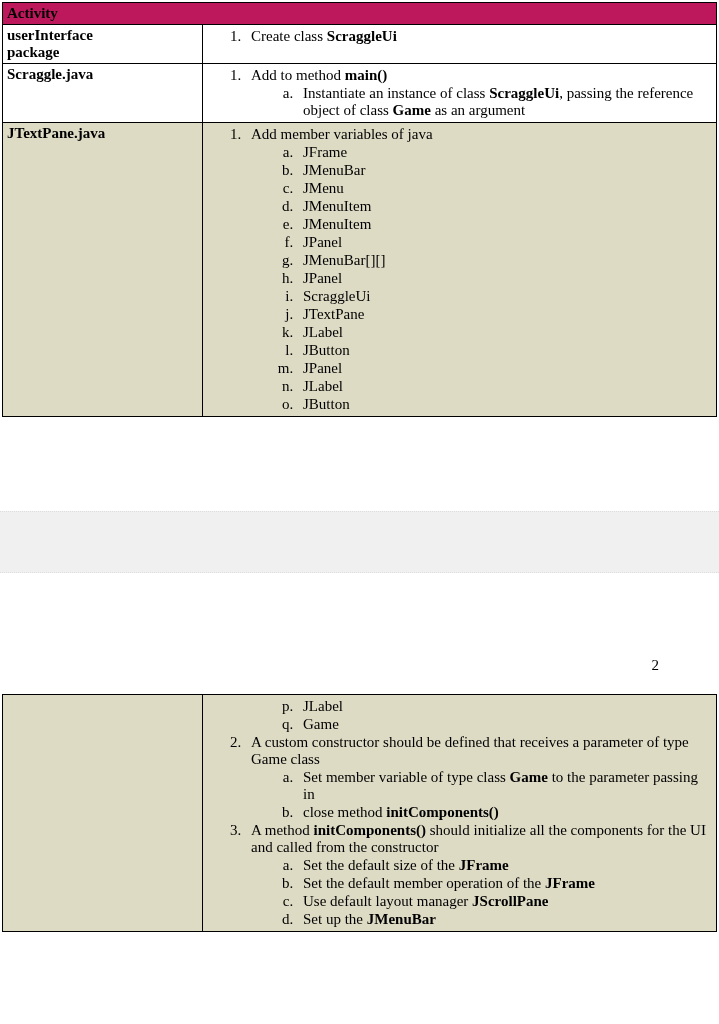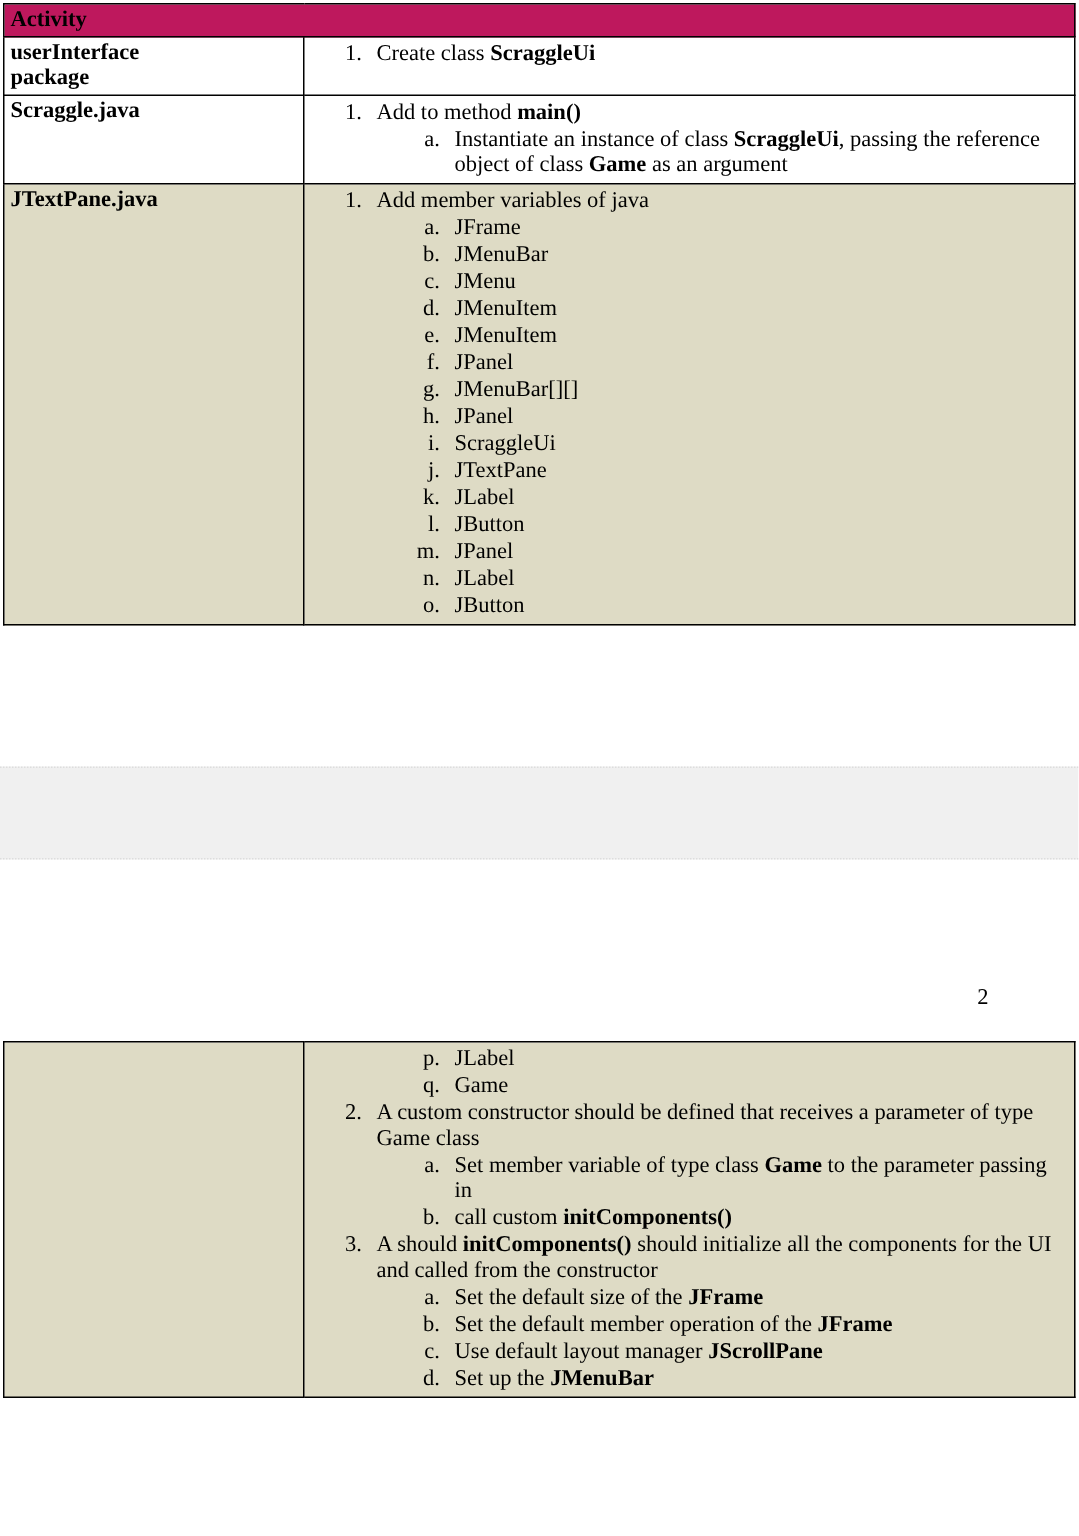--- a/index.html
+++ b/index.html
@@ -132,26 +132,26 @@
         </li>
       </ol>
       <ol class="ol-num" start="2">
         <li>
           <span>A custom constructor should be defined that receives a parameter of type Game class</span>
           <ol class="ol-alpha">
             <li>
               <span>Set member variable of type class </span><span class="bold">Game</span><span> to the parameter passing in</span>
             </li>
             <li>
-              <span>call custom </span><span class="bold">initComponents()</span>
+              <span>close method </span><span class="bold">initComponents()</span>
             </li>
           </ol>
         </li>
         <li>
-          <span>A should </span><span class="bold">initComponents()</span><span> should initialize all the components for the UI and called from the constructor</span>
+          <span>A method </span><span class="bold">initComponents()</span><span> should initialize all the components for the UI and called from the constructor</span>
           <ol class="ol-alpha">
             <li>
               <span>Set the default size of the </span><span class="bold">JFrame</span>
             </li>
             <li>
               <span>Set the default member operation of the </span><span class="bold">JFrame</span>
             </li>
             <li>
               <span>Use default layout manager </span><span class="bold">JScrollPane</span>
             </li>

